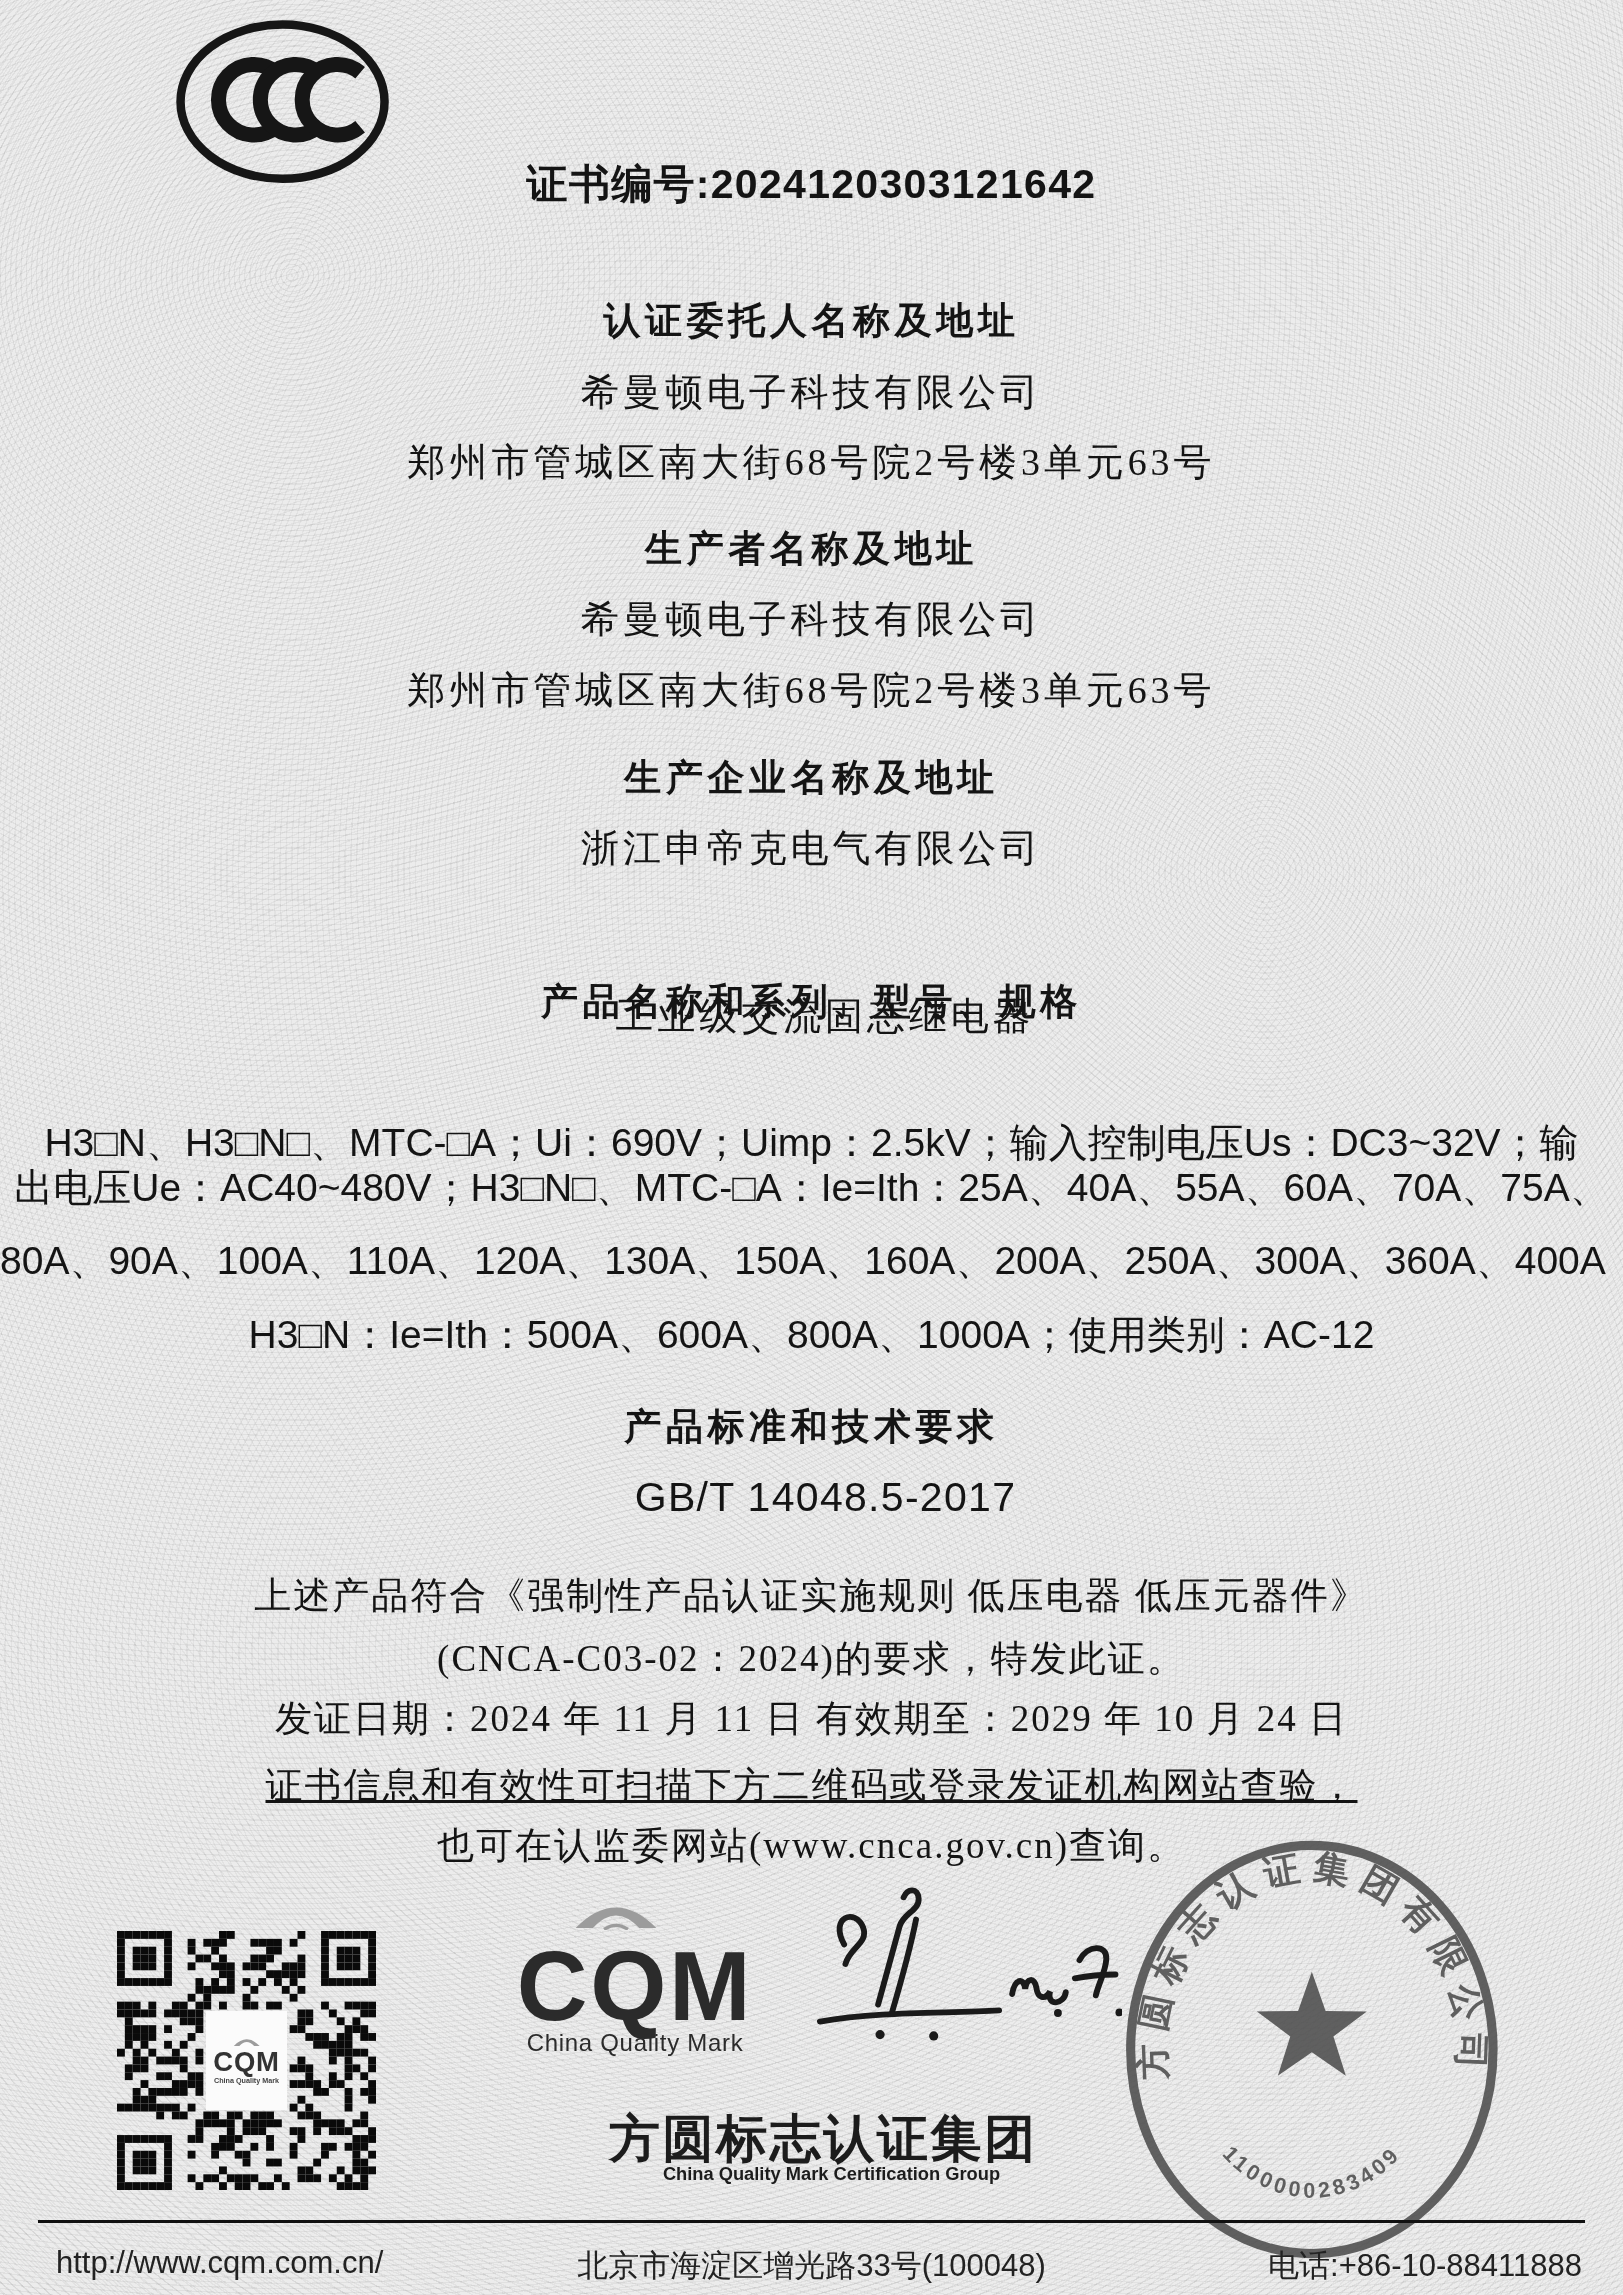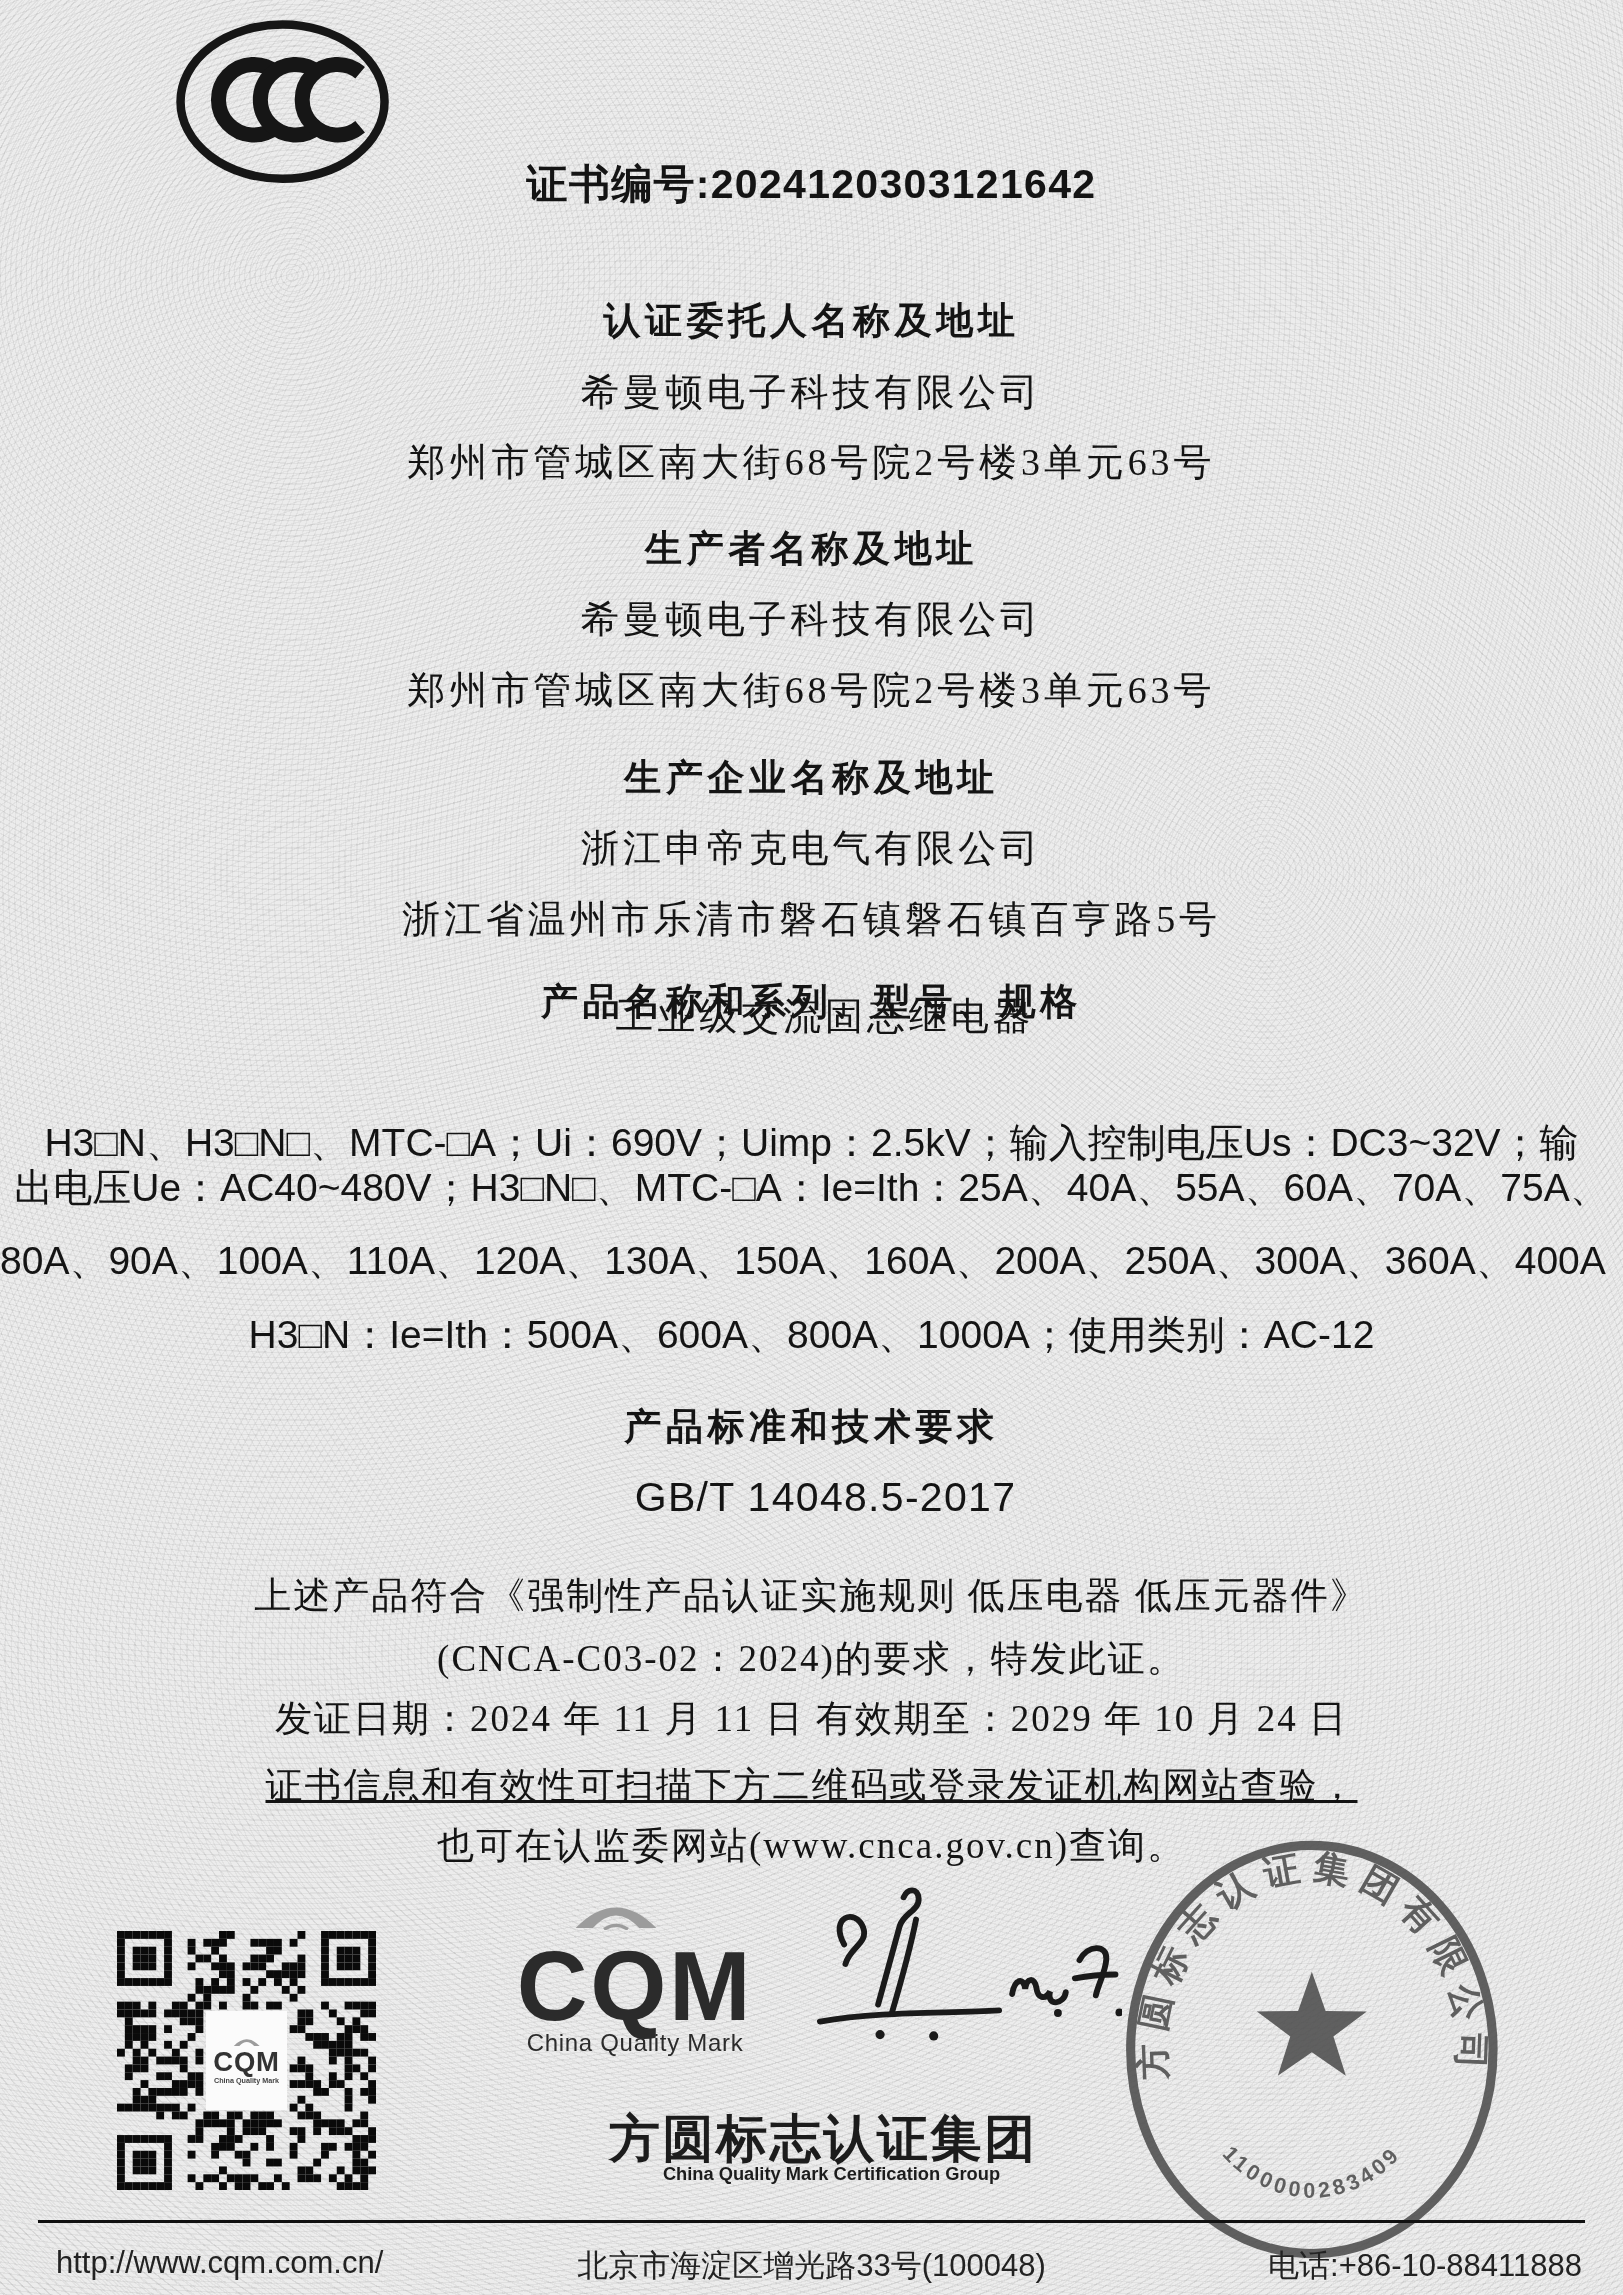--- a/index.html
+++ b/index.html
@@ -65,21 +65,20 @@
   <div class="center h" style="top:296px;">认证委托人名称及地址</div>
   <div class="center bodyline" style="top:367px;">希曼顿电子科技有限公司</div>
   <div class="center bodyline" style="top:437px;">郑州市管城区南大街68号院2号楼3单元63号</div>
 
   <div class="center h" style="top:524px;">生产者名称及地址</div>
   <div class="center bodyline" style="top:594px;">希曼顿电子科技有限公司</div>
   <div class="center bodyline" style="top:665px;">郑州市管城区南大街68号院2号楼3单元63号</div>
 
   <div class="center h" style="top:753px;">生产企业名称及地址</div>
   <div class="center bodyline" style="top:823px;">浙江申帝克电气有限公司</div>
-  <div class="center bodyline" style="top:894px;">浙江省温州市乐清市磐石镇磐石镇百亨路5号</div>
 
   <div class="center h" style="top:977px;">产品名称和系列、型号、规格</div>
   <div class="center bodyline" style="top:991px;margin-left:27px;">工业级交流固态继电器</div>
 
   <div class="center spec" style="top:1088px;margin-top:28px;">H3□N、H3□N□、MTC-□A；Ui：690V；Uimp：2.5kV；输入控制电压Us：DC3~32V；输</div>
   <div class="center spec" style="top:1161px;">出电压Ue：AC40~480V；H3□N□、MTC-□A：Ie=Ith：25A、40A、55A、60A、70A、75A、</div>
   <div class="center spec" style="top:1234px;">80A、90A、100A、110A、120A、130A、150A、160A、200A、250A、300A、360A、400A；</div>
   <div class="center spec" style="top:1308px;">H3□N：Ie=Ith：500A、600A、800A、1000A；使用类别：AC-12</div>
 
   <div class="center h" style="top:1402px;">产品标准和技术要求</div>

